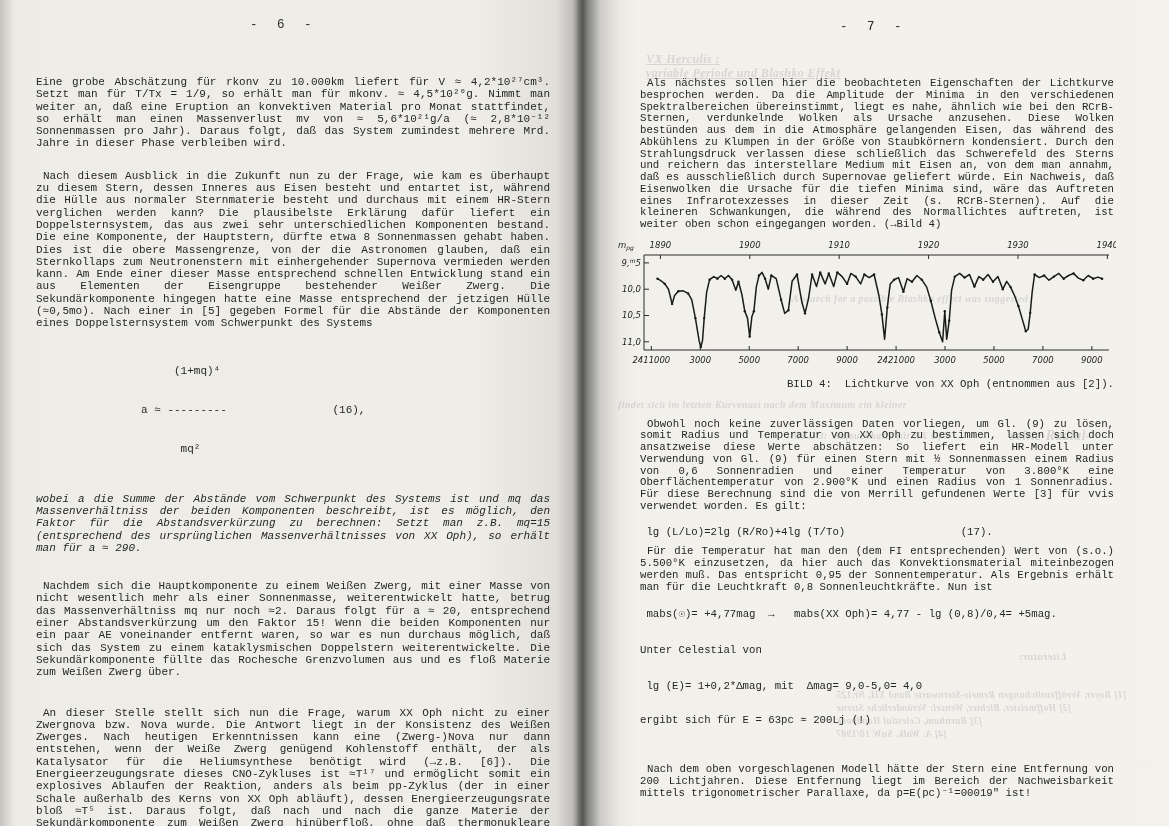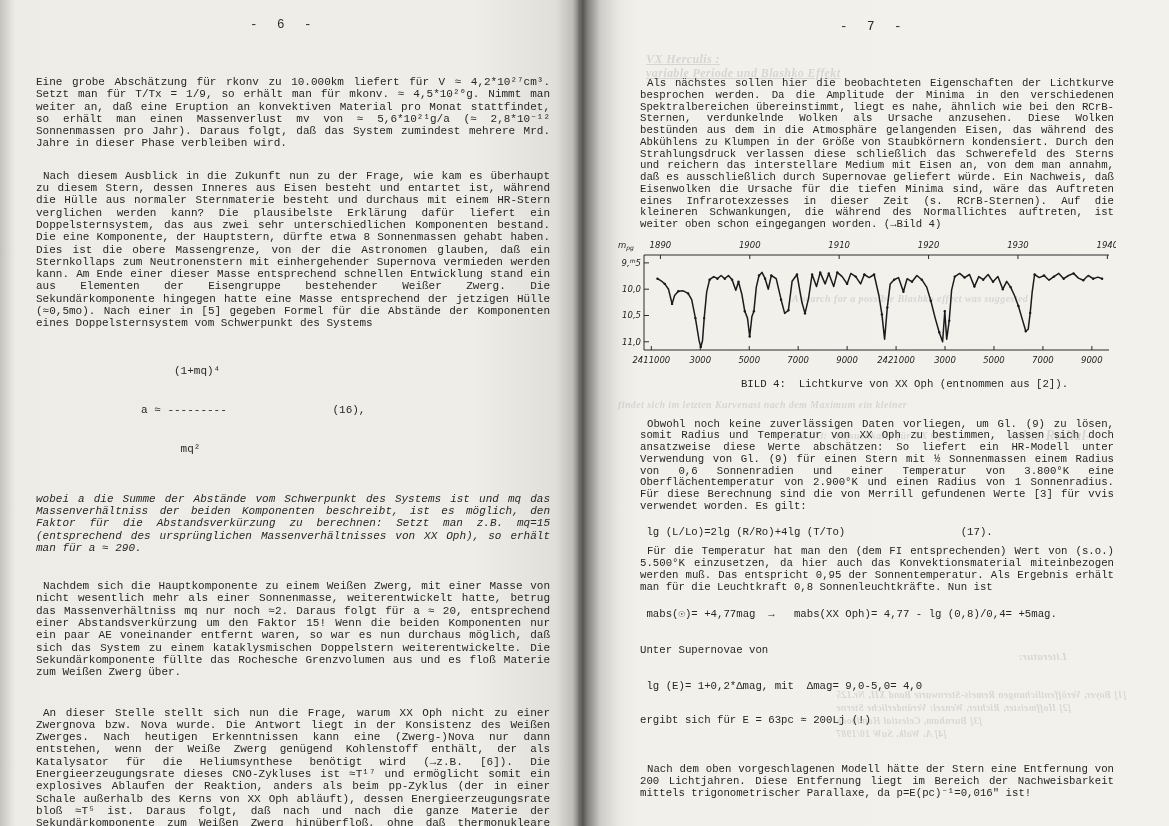--- a/index.html
+++ b/index.html
@@ -24,21 +24,21 @@
   .col7{left:640px;top:78px;width:474px;font-size:10.7px;line-height:11.75px;}
   .col p{margin:0;}
   .indent{text-indent:7px;}
   .col6 .m1{margin-top:20px;}
   .col6 .m2{margin-top:11px;font-style:italic;}
   .col6 .m3{margin-top:26px;}
   .col6 .m4{margin-top:28px;}
   .pre{white-space:pre;text-align:left;}
   .formula16{margin:9px 0 10px 105px;line-height:13px;}
   .fig{position:relative;margin:4px 0 0 -26px;width:502px;height:134px;}
-  .caption{margin:10px 0 28px 0;padding-left:55px;white-space:pre;text-align:center;}
+  .caption{margin:10px 0 28px 0;padding-left:55px;white-space:pre;text-align:right;}
   .f17{margin:14px 0 8px 0;}
   .col7 .p3{margin-top:0;}
   .fmabs{margin:16px 0 0 0;}
   .lunter{margin:24px 0 0 0;text-align:left;}
   .fE{margin:24px 0 0 0;}
   .lergibt{margin:22px 0 0 0;text-align:left;}
   .col7 .p4{margin-top:38px;}
 
   .ghost{position:absolute;font-family:"Liberation Serif","DejaVu Serif",serif;font-weight:bold;
          font-style:italic;color:#41414c;opacity:.15;filter:blur(.6px);letter-spacing:.4px;white-space:pre;}
@@ -191,20 +191,20 @@
           <circle cx="469.3" cy="45.2" r="1.2" fill="#1b1b1b"></circle>
           <circle cx="479.1" cy="43.7" r="1.2" fill="#1b1b1b"></circle>
           <circle cx="488.1" cy="43.7" r="1.2" fill="#1b1b1b"></circle>
         </svg>
     </div>
     <div class="caption">BILD 4:  Lichtkurve von XX Oph (entnommen aus [2]).</div>
     <p class="indent">Obwohl noch keine zuverlässigen Daten vorliegen, um Gl. (9) zu lösen, somit Radius und Temperatur von XX Oph zu bestimmen, lassen sich doch ansatzweise diese Werte abschätzen: So liefert ein HR-Modell unter Verwendung von Gl. (9) für einen Stern mit ½ Sonnenmassen einem Radius von 0,6 Sonnenradien und einer Temperatur von 3.800°K eine Oberflächentemperatur von 2.900°K und einen Radius von 1 Sonnenradius. Für diese Berechnung sind die von Merrill gefundenen Werte [3] für vvis verwendet worden. Es gilt:</p>
     <div class="pre f17"> lg (L/Lo)=2lg (R/Ro)+4lg (T/To)                  (17).</div>
     <p class="indent p3">Für die Temperatur hat man den (dem FI entsprechenden) Wert von (s.o.) 5.500°K einzusetzen, da hier auch das Konvektionsmaterial miteinbezogen werden muß. Das entspricht 0,95 der Sonnentemperatur. Als Ergebnis erhält man für die Leuchtkraft 0,8 Sonnenleuchtkräfte. Nun ist</p>
     <div class="pre fmabs"> mabs(☉)= +4,77mag  →   mabs(XX Oph)= 4,77 - lg (0,8)/0,4= +5mag.</div>
-    <div class="lunter">Unter Supernovae von</div>
+    <div class="lunter">Unter Celestial von</div>
     <div class="pre fE"> lg (E)= 1+0,2*Δmag, mit  Δmag= 9,0-5,0= 4,0</div>
     <div class="lergibt">ergibt sich für E = 63pc ≈ 200Lj (!)</div>
-    <p class="indent p4">Nach dem oben vorgeschlagenen Modell hätte der Stern eine Entfernung von 200 Lichtjahren. Diese Entfernung liegt im Bereich der Nachweisbarkeit mittels trigonometrischer Parallaxe, da p=E(pc)⁻¹=0,016" ist!</p>
+    <p class="indent p4">Nach dem oben vorgeschlagenen Modell hätte der Stern eine Entfernung von 200 Lichtjahren. Diese Entfernung liegt im Bereich der Nachweisbarkeit mittels trigonometrischer Parallaxe, da p=E(pc)⁻¹=00019" ist!</p>
   </div>
 
   <div class="gutter"></div>
 </div>
 
 </body></html>

